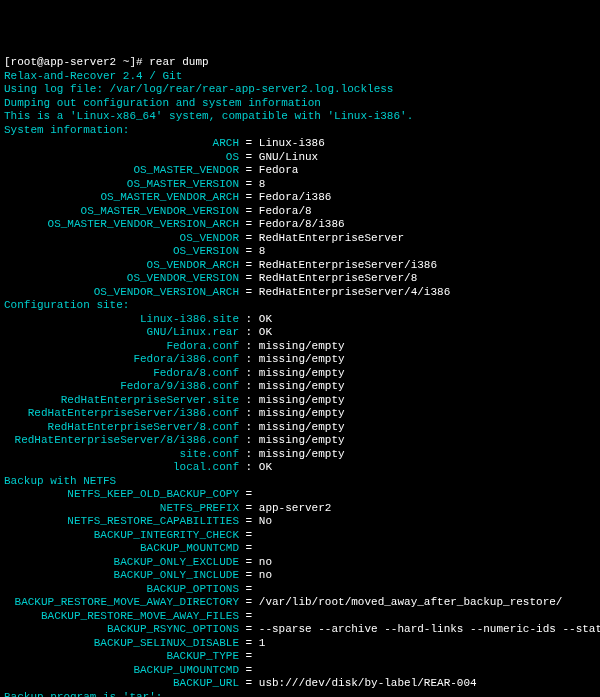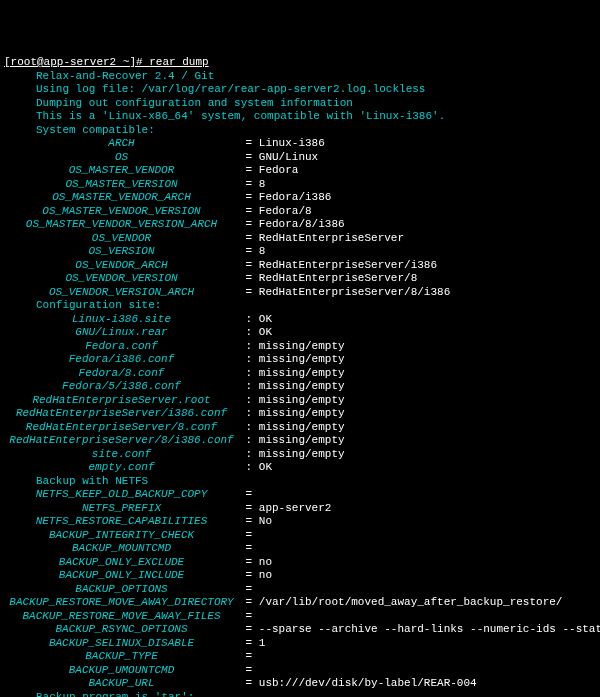--- a/index.html
+++ b/index.html
@@ -12,62 +12,62 @@
   }
   body {
     font-family: "Courier New", Courier, monospace;
     font-size: 11px;
     line-height: 13.5px;
     color: #fff;
     white-space: pre;
     padding: 2px 4px;
     box-sizing: border-box;
   }
-  .cyan { color: #00CDCD; margin-left: 32px; }
-  .white { color: #fff; text-decoration: underline; }
-  .key { text-align: center; width: 235px; display: inline-block; color: #00CDCD; font-style: italic; }
+  .cyan { color: #00CDCD; }
+  .white { color: #fff; }
+  .key { text-align: right; width: 235px; display: inline-block; color: #00CDCD; }
   .sep { color: #fff; }
   .val { color: #fff; }
 </style>
 </head>
 <body>
 
 
 
 <div id="terminal"><span class="white">[root@app-server2 ~]# </span><span class="white">rear dump</span>
 <span class="cyan">Relax-and-Recover 2.4 / Git</span>
 <span class="cyan">Using log file: /var/log/rear/rear-app-server2.log.lockless</span>
 <span class="cyan">Dumping out configuration and system information</span>
 <span class="cyan">This is a 'Linux-x86_64' system, compatible with 'Linux-i386'.</span>
-<span class="cyan">System compatible:</span>
+<span class="cyan">System information:</span>
 <span><span class="key">ARCH</span><span class="sep"> = </span><span class="val">Linux-i386</span></span>
 <span><span class="key">OS</span><span class="sep"> = </span><span class="val">GNU/Linux</span></span>
 <span><span class="key">OS_MASTER_VENDOR</span><span class="sep"> = </span><span class="val">Fedora</span></span>
 <span><span class="key">OS_MASTER_VERSION</span><span class="sep"> = </span><span class="val">8</span></span>
 <span><span class="key">OS_MASTER_VENDOR_ARCH</span><span class="sep"> = </span><span class="val">Fedora/i386</span></span>
 <span><span class="key">OS_MASTER_VENDOR_VERSION</span><span class="sep"> = </span><span class="val">Fedora/8</span></span>
 <span><span class="key">OS_MASTER_VENDOR_VERSION_ARCH</span><span class="sep"> = </span><span class="val">Fedora/8/i386</span></span>
 <span><span class="key">OS_VENDOR</span><span class="sep"> = </span><span class="val">RedHatEnterpriseServer</span></span>
 <span><span class="key">OS_VERSION</span><span class="sep"> = </span><span class="val">8</span></span>
 <span><span class="key">OS_VENDOR_ARCH</span><span class="sep"> = </span><span class="val">RedHatEnterpriseServer/i386</span></span>
 <span><span class="key">OS_VENDOR_VERSION</span><span class="sep"> = </span><span class="val">RedHatEnterpriseServer/8</span></span>
-<span><span class="key">OS_VENDOR_VERSION_ARCH</span><span class="sep"> = </span><span class="val">RedHatEnterpriseServer/8/i386</span></span>
+<span><span class="key">OS_VENDOR_VERSION_ARCH</span><span class="sep"> = </span><span class="val">RedHatEnterpriseServer/4/i386</span></span>
 <span class="cyan">Configuration site:</span>
 <span><span class="key">Linux-i386.site</span><span class="sep"> : </span><span class="val">OK</span></span>
 <span><span class="key">GNU/Linux.rear</span><span class="sep"> : </span><span class="val">OK</span></span>
 <span><span class="key">Fedora.conf</span><span class="sep"> : </span><span class="val">missing/empty</span></span>
 <span><span class="key">Fedora/i386.conf</span><span class="sep"> : </span><span class="val">missing/empty</span></span>
 <span><span class="key">Fedora/8.conf</span><span class="sep"> : </span><span class="val">missing/empty</span></span>
-<span><span class="key">Fedora/5/i386.conf</span><span class="sep"> : </span><span class="val">missing/empty</span></span>
-<span><span class="key">RedHatEnterpriseServer.root</span><span class="sep"> : </span><span class="val">missing/empty</span></span>
+<span><span class="key">Fedora/9/i386.conf</span><span class="sep"> : </span><span class="val">missing/empty</span></span>
+<span><span class="key">RedHatEnterpriseServer.site</span><span class="sep"> : </span><span class="val">missing/empty</span></span>
 <span><span class="key">RedHatEnterpriseServer/i386.conf</span><span class="sep"> : </span><span class="val">missing/empty</span></span>
 <span><span class="key">RedHatEnterpriseServer/8.conf</span><span class="sep"> : </span><span class="val">missing/empty</span></span>
 <span><span class="key">RedHatEnterpriseServer/8/i386.conf</span><span class="sep"> : </span><span class="val">missing/empty</span></span>
 <span><span class="key">site.conf</span><span class="sep"> : </span><span class="val">missing/empty</span></span>
-<span><span class="key">empty.conf</span><span class="sep"> : </span><span class="val">OK</span></span>
+<span><span class="key">local.conf</span><span class="sep"> : </span><span class="val">OK</span></span>
 <span class="cyan">Backup with NETFS</span>
 <span><span class="key">NETFS_KEEP_OLD_BACKUP_COPY</span><span class="sep"> = </span><span class="val"></span></span>
 <span><span class="key">NETFS_PREFIX</span><span class="sep"> = </span><span class="val">app-server2</span></span>
 <span><span class="key">NETFS_RESTORE_CAPABILITIES</span><span class="sep"> = </span><span class="val">No</span></span>
 <span><span class="key">BACKUP_INTEGRITY_CHECK</span><span class="sep"> = </span><span class="val"></span></span>
 <span><span class="key">BACKUP_MOUNTCMD</span><span class="sep"> = </span><span class="val"></span></span>
 <span><span class="key">BACKUP_ONLY_EXCLUDE</span><span class="sep"> = </span><span class="val">no</span></span>
 <span><span class="key">BACKUP_ONLY_INCLUDE</span><span class="sep"> = </span><span class="val">no</span></span>
 <span><span class="key">BACKUP_OPTIONS</span><span class="sep"> = </span><span class="val"></span></span>
 <span><span class="key">BACKUP_RESTORE_MOVE_AWAY_DIRECTORY</span><span class="sep"> = </span><span class="val">/var/lib/root/moved_away_after_backup_restore/</span></span>

